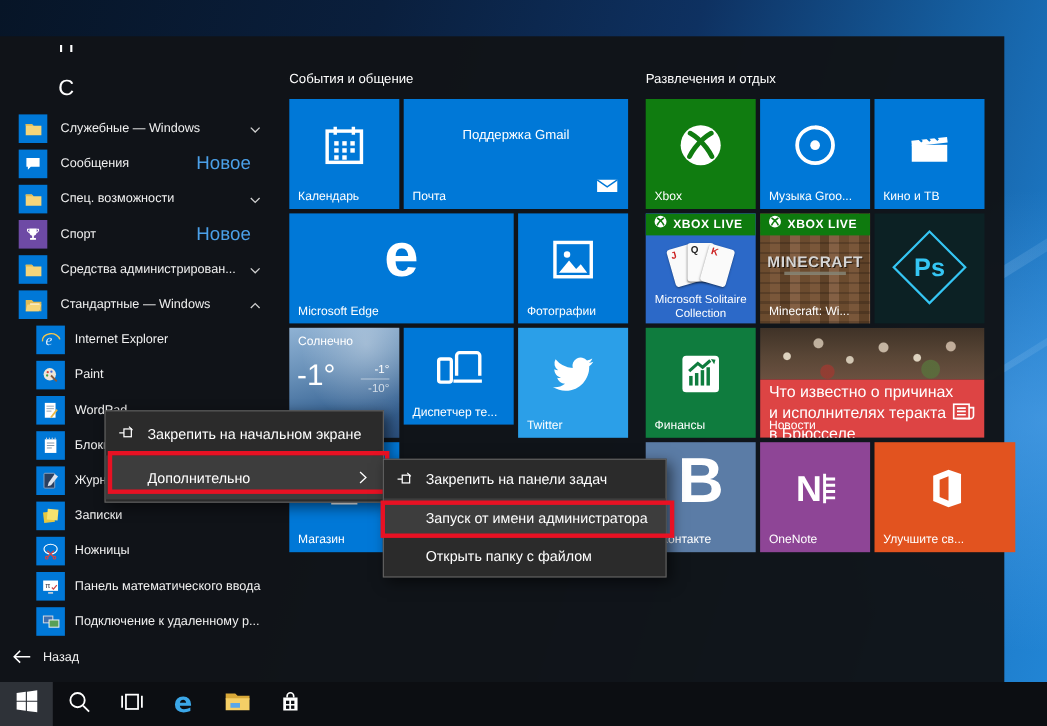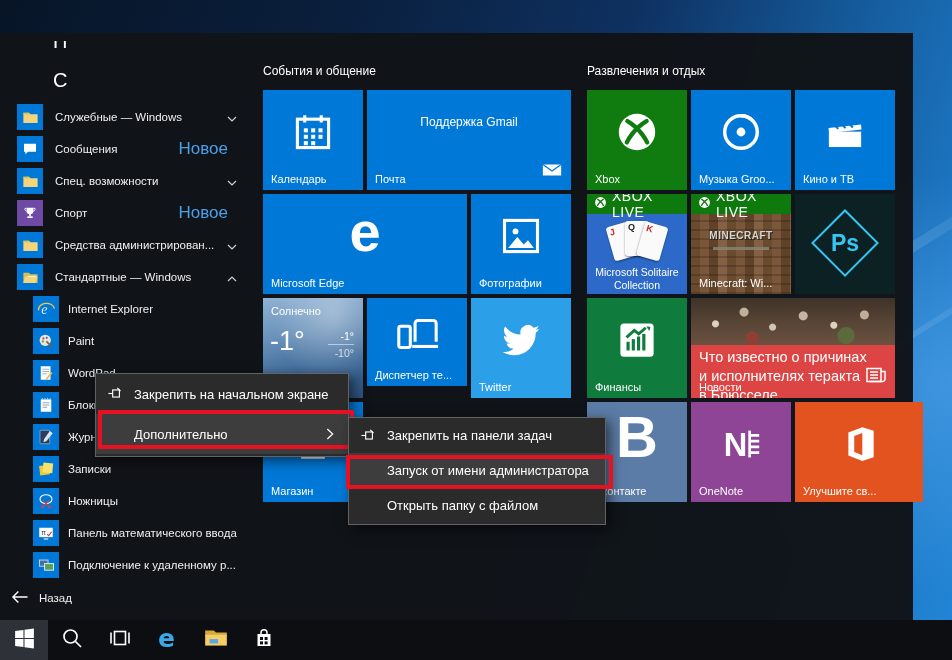--- a/index.html
+++ b/index.html
@@ -54,31 +54,31 @@
     radial-gradient(circle at 70% 58%, rgba(235,225,205,.9) 0 3px, rgba(0,0,0,0) 4px),
     radial-gradient(circle at 85% 36%, rgba(220,200,180,.8) 0 4px, rgba(0,0,0,0) 5px),
     radial-gradient(circle at 30% 85%, rgba(150,60,50,.9) 0 6px, rgba(0,0,0,0) 7px),
     radial-gradient(circle at 76% 80%, rgba(90,110,60,.9) 0 8px, rgba(0,0,0,0) 9px),
     linear-gradient(180deg,#3f3227 0%,#594636 55%,#6b5140 100%);}
   .news-band{position:absolute;top:47px;left:0;right:0;bottom:0;}
   .news-headline{position:absolute;left:8px;right:28px;top:50px;font-size:14.5px;line-height:19px;}
   .news-icon{position:absolute;right:7px;bottom:7px;}
   
   .xbanner{position:absolute;top:0;left:0;right:0;height:20px;display:flex;align-items:center;gap:5px;padding-left:7px;z-index:2;}
-  .xbanner .xb-text{font-size:14px;font-weight:normal;letter-spacing:.5px;}
+  .xbanner .xb-text{font-size:11px;font-weight:bold;letter-spacing:.5px;}
   .cards{position:absolute;top:27px;left:0;right:0;display:flex;justify-content:center;}
   .card{width:24px;height:35px;background:#fafafa;border-radius:3px;margin:0 -4px;box-shadow:0 1px 2px rgba(0,0,0,.45);position:relative;}
   .card span{position:absolute;top:1px;left:3px;font-size:9px;font-weight:bold;color:#222;}
   .card.red span{color:#c22;}
   .card.c1{transform:rotate(-16deg) translateY(3px);}
   .card.c3{transform:rotate(16deg) translateY(3px);}
   .t-mc{background:
     repeating-linear-gradient(0deg, rgba(0,0,0,.18) 0 2px, transparent 2px 9px),
     repeating-linear-gradient(90deg,#6b4b2e 0 9px,#7a573a 9px 18px,#5f4228 18px 27px,#846044 27px 36px);}
-  .mc-logo{position:absolute;top:36px;left:0;right:0;text-align:center;font-size:10px;font-weight:bold;
+  .mc-logo{position:absolute;top:36px;left:0;right:0;text-align:center;font-size:14px;font-weight:bold;
     color:#d5d5d5;letter-spacing:.5px;text-shadow:1px 1px 0 #2a1d12;}
   .mc-sub{width:56px;height:3px;background:#8a8a7a;margin:2px auto 0;opacity:.8;}
   .sol-label{position:absolute;bottom:3px;left:5px;right:5px;text-align:center;font-size:10.5px;line-height:12.5px;}
   .t-ps{background:#0c2124;}
   .ps-diamond{position:absolute;left:50%;top:50%;width:44px;height:44px;border:2.5px solid #35c6f4;transform:translate(-50%,-52%) rotate(45deg);}
   .ps-text{position:absolute;left:50%;top:50%;transform:translate(-50%,-52%);color:#35c6f4;font-size:23px;font-weight:600;}
   .vk-glyph{position:absolute;left:0;right:0;top:6px;text-align:center;font-size:58px;font-weight:bold;line-height:1;}
 
   
   .ctx-menu{position:absolute;background:#2b2b2b;border:1px solid #636363;box-shadow:4px 4px 12px rgba(0,0,0,.55);z-index:20;}

